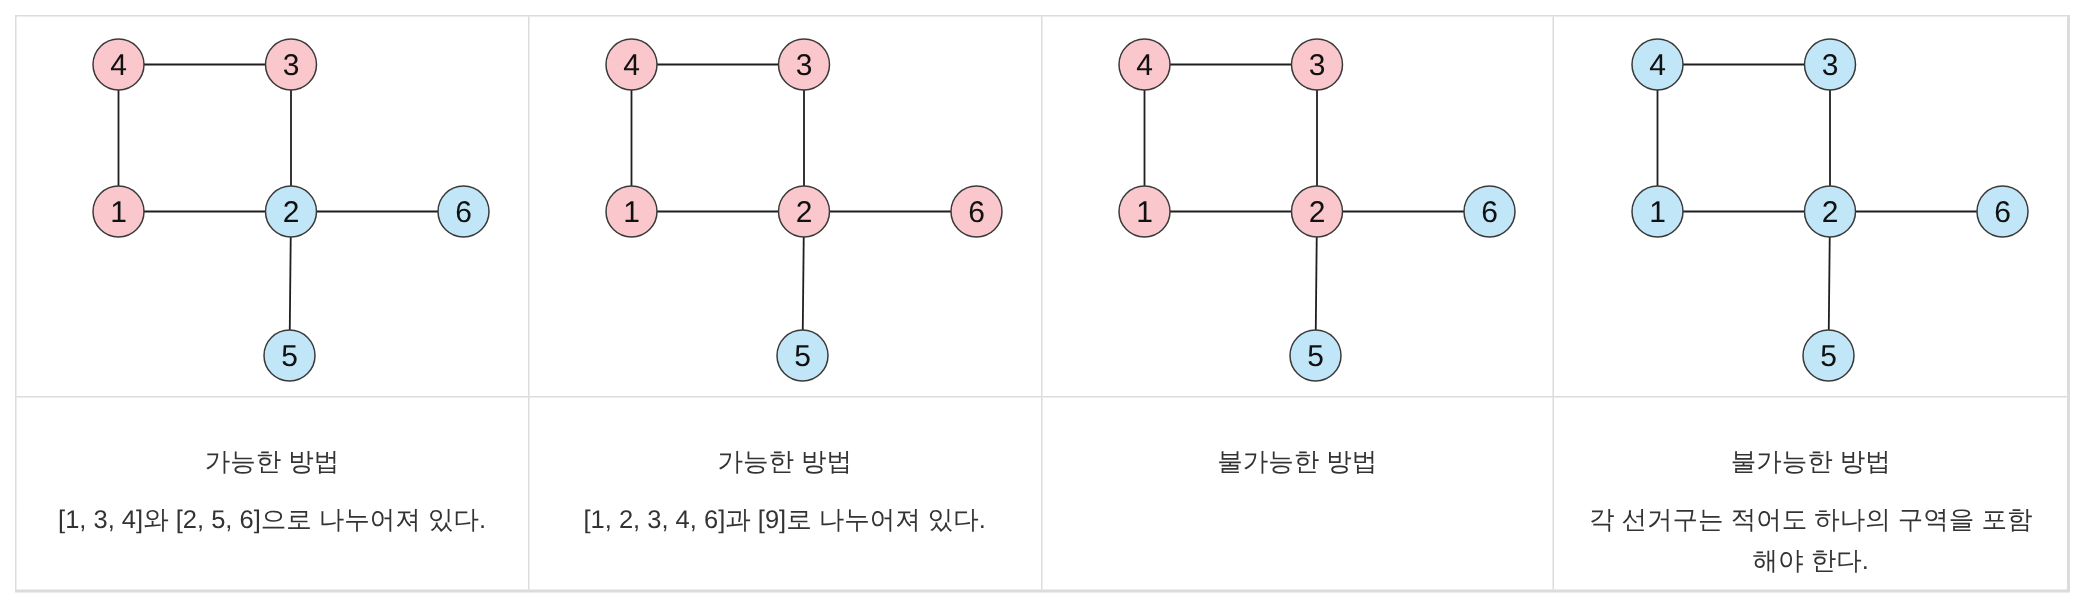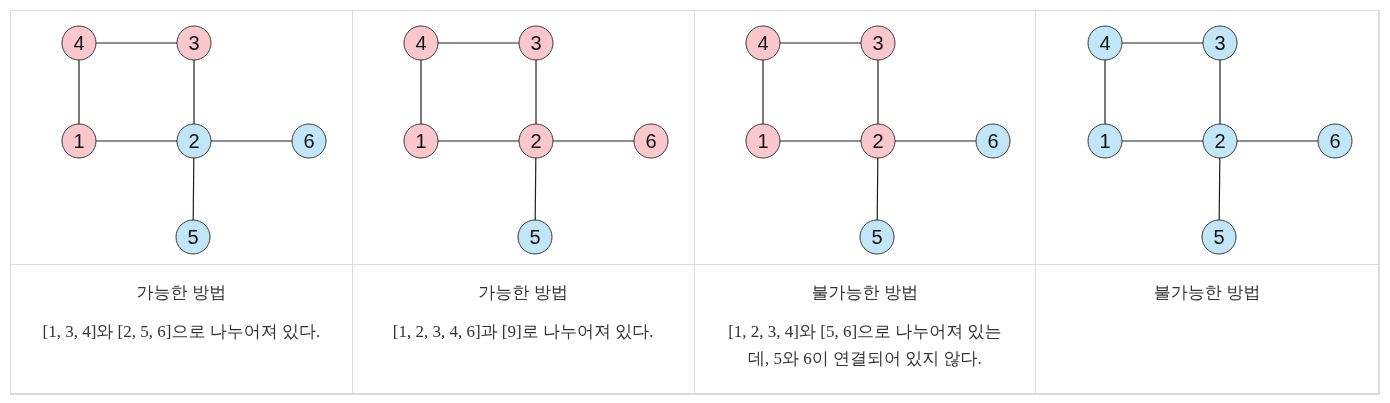--- a/index.html
+++ b/index.html
@@ -35,40 +35,39 @@
     overflow: hidden;
   }
   .cell:not(:nth-child(4)):not(:nth-child(8)) {
     border-right: 1px solid #dcdcdc;
   }
   .caption-cell {
     border-top: 1px solid #dcdcdc;
     text-align: center;
     color: #333333;
     font-size: 17px;
-    padding: 16px 6px 0 6px;
+    padding: 31px 6px 0 6px;
   }
   .graph-cell {
     display: flex;
     justify-content: center;
     align-items: flex-start;
     padding-top: 2px;
   }
   svg.graph {
     display: block;
   }
   .caption-title {
     margin: 0;
     line-height: 24px;
   }
   .caption-desc {
     margin: 13px 0 0 0;
     line-height: 27px;
     white-space: pre-line;
-    font-family: Liberation Serif, serif;
   }
   .graph-node-label {
     font-family: "Liberation Sans", sans-serif;
     font-size: 20px;
     fill: #111111;
   }
 </style>
 </head>
 <body>
 
@@ -167,21 +166,21 @@
     <div class="cell caption-cell">
       <p class="caption-title">가능한 방법</p>
       <p class="caption-desc">[1, 3, 4]와 [2, 5, 6]으로 나누어져 있다.</p>
     </div>
     <div class="cell caption-cell">
       <p class="caption-title">가능한 방법</p>
       <p class="caption-desc">[1, 2, 3, 4, 6]과 [9]로 나누어져 있다.</p>
     </div>
     <div class="cell caption-cell">
       <p class="caption-title">불가능한 방법</p>
-      <p class="caption-desc">[1, 2, 3, 4]와 [5, 6]으로 나누어져 있는
-데, 5와 6이 연결되어 있지 않다.</p>
     </div>
     <div class="cell caption-cell">
       <p class="caption-title">불가능한 방법</p>
+      <p class="caption-desc">각 선거구는 적어도 하나의 구역을 포함
+해야 한다.</p>
     </div>
 
   </div>
 </div>
 
 </body></html>

